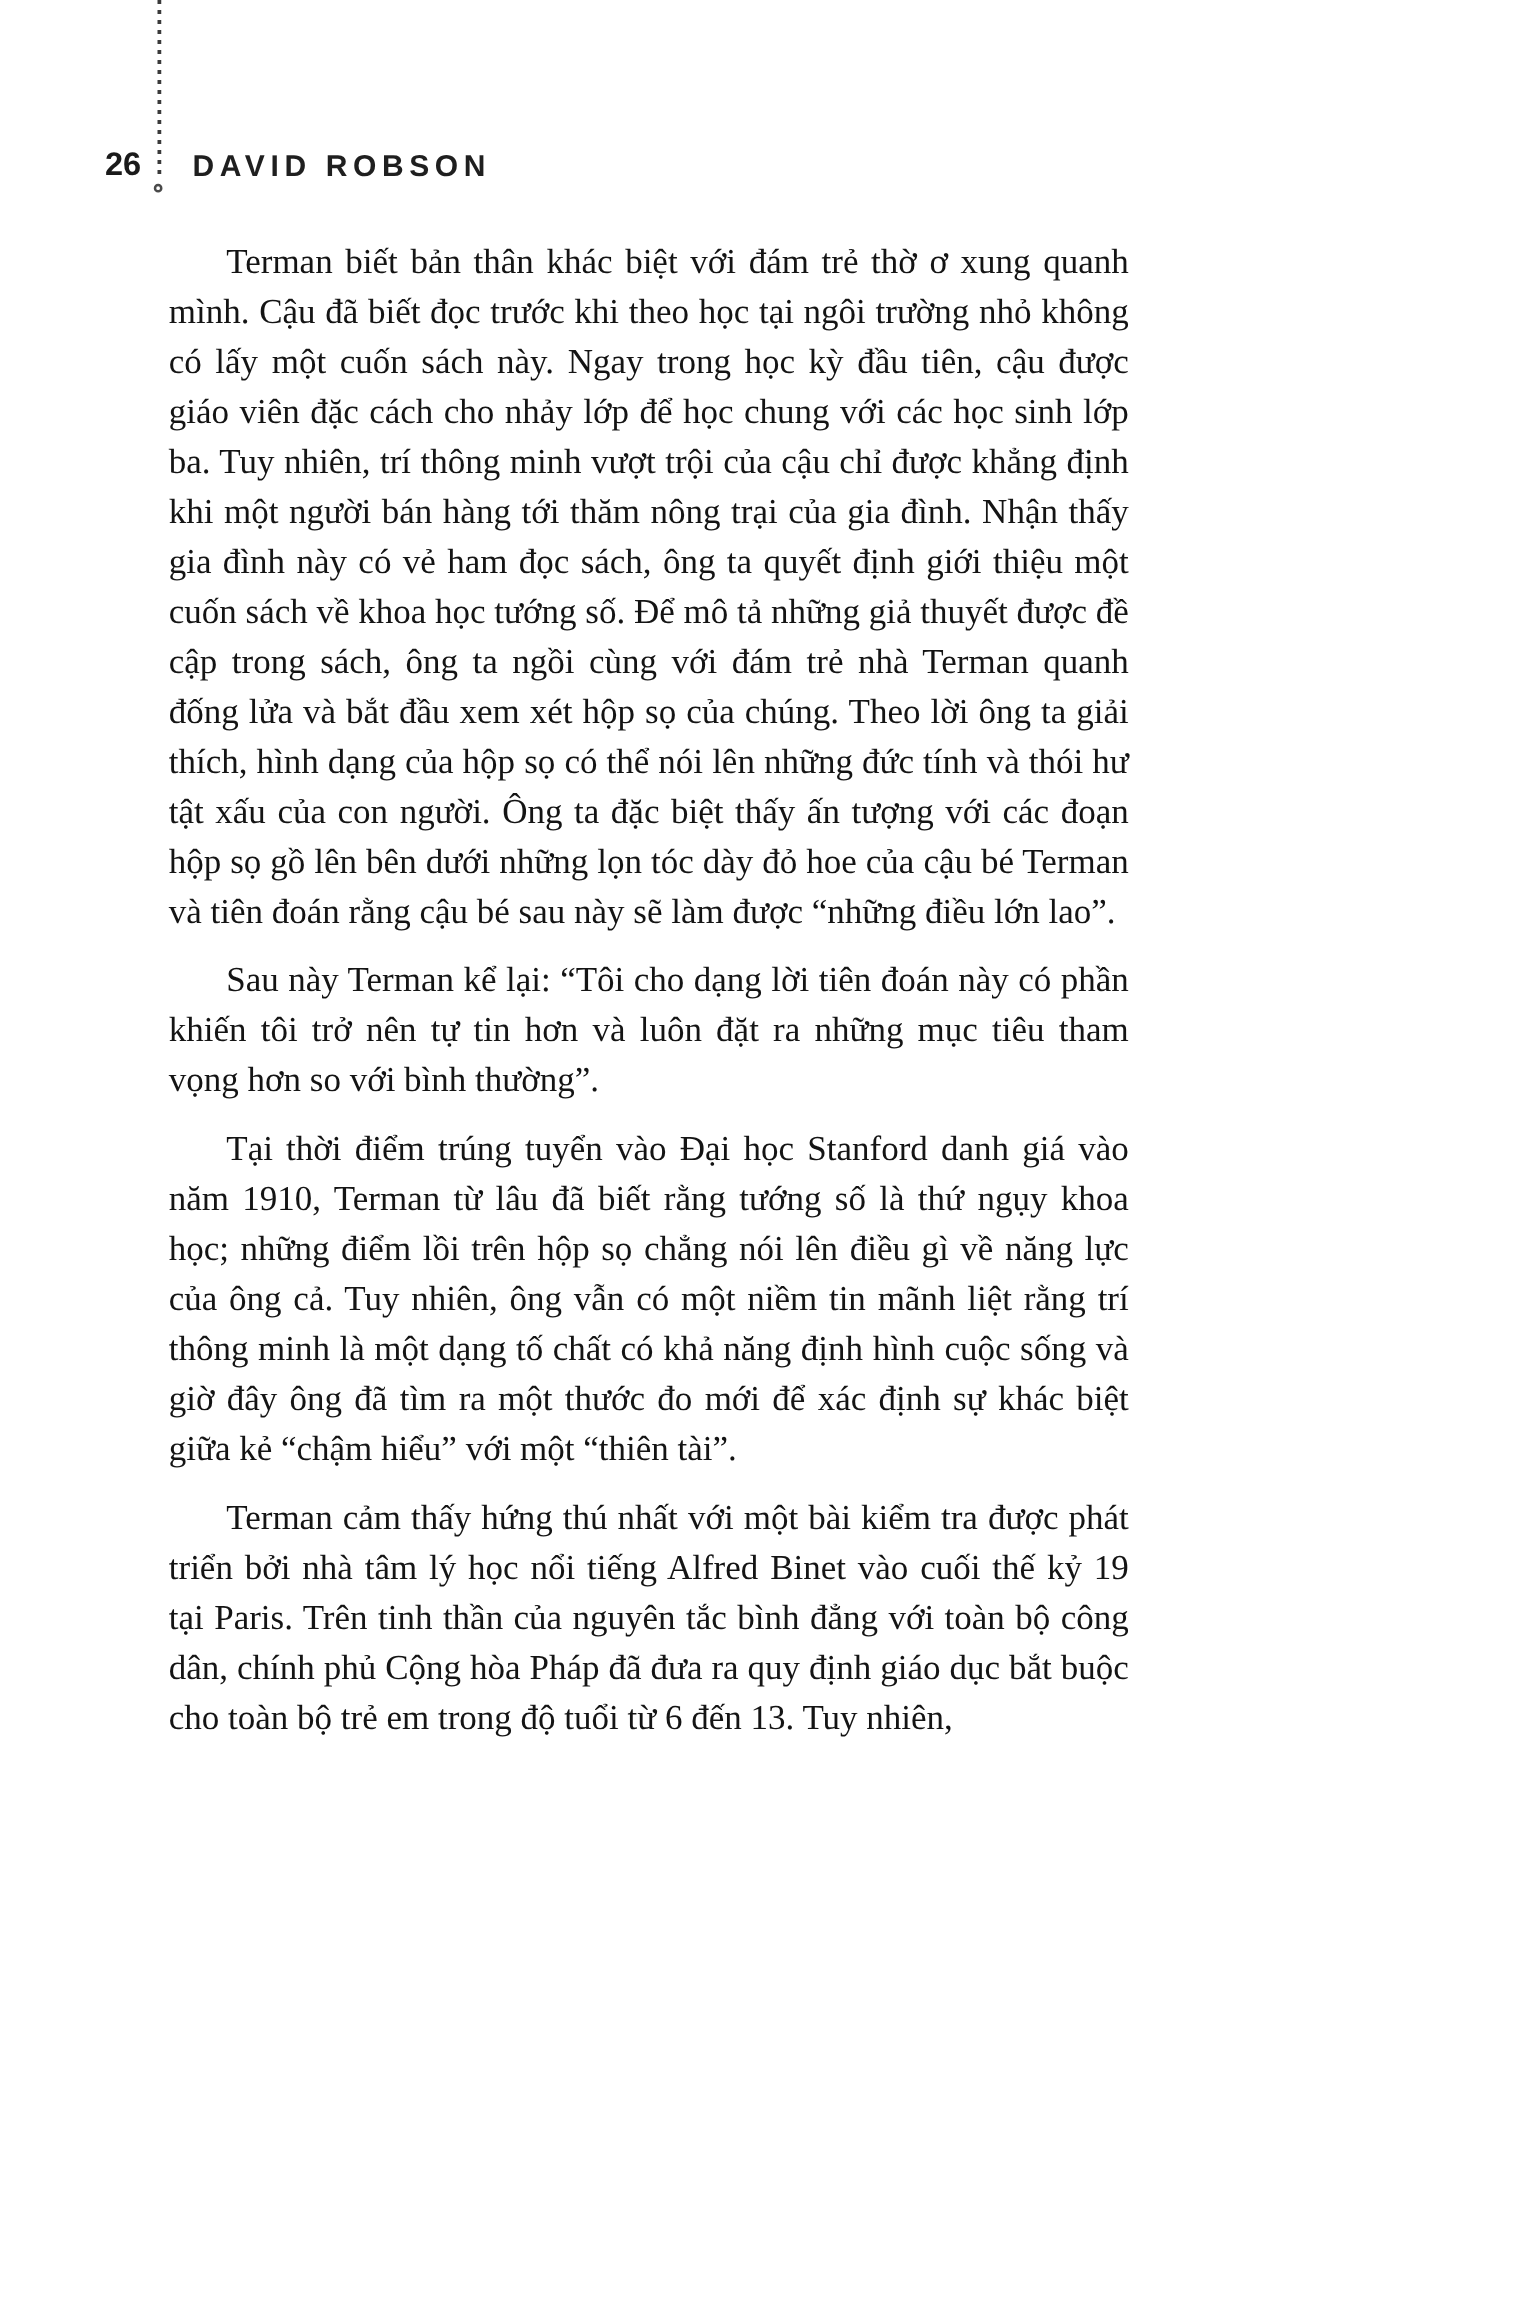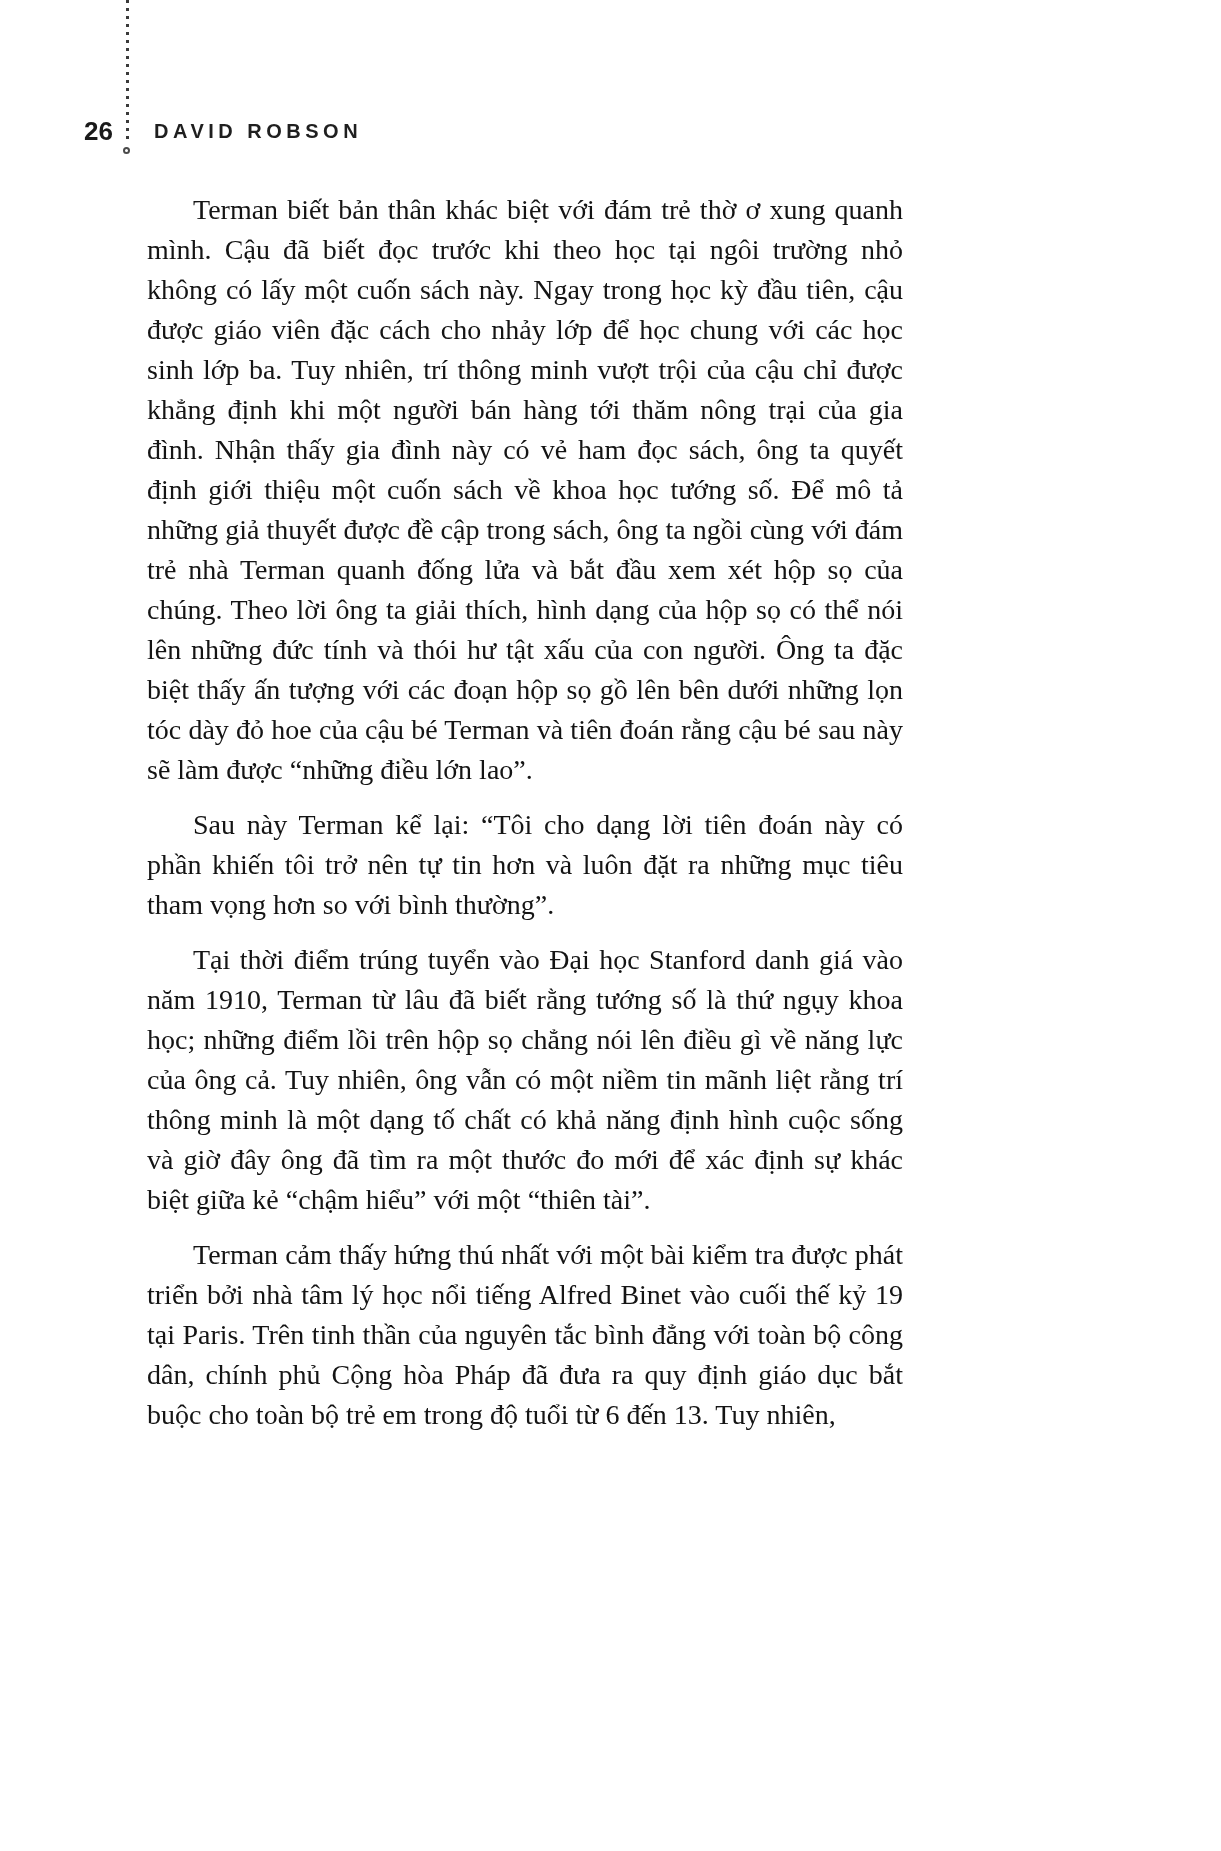--- a/index.html
+++ b/index.html
@@ -38,36 +38,36 @@
     font-weight: bold;
     font-size: 26px;
     color: #1a1a1a;
   }
   .author {
     position: absolute;
     left: 154px;
     top: 120px;
     font-family: "Liberation Sans", sans-serif;
     font-weight: bold;
-    font-size: 20px;
+    font-size: 24px;
     letter-spacing: 4.5px;
     color: #1f1f1f;
   }
   .body-text {
     position: absolute;
     left: 135px;
     top: 190px;
     width: 768px;
     font-size: 28px;
     line-height: 40px;
     text-align: justify;
     hyphens: none;
   }
   .body-text p {
-    margin: 0 0 15px 12px;
+    margin: 0 0 15px 0;
     text-indent: 46px;
     font-family: Liberation Serif, serif;
   }
 </style>
 </head>
 <body>
 
 <div class="page">
 
   <div class="dotted-line"></div>

